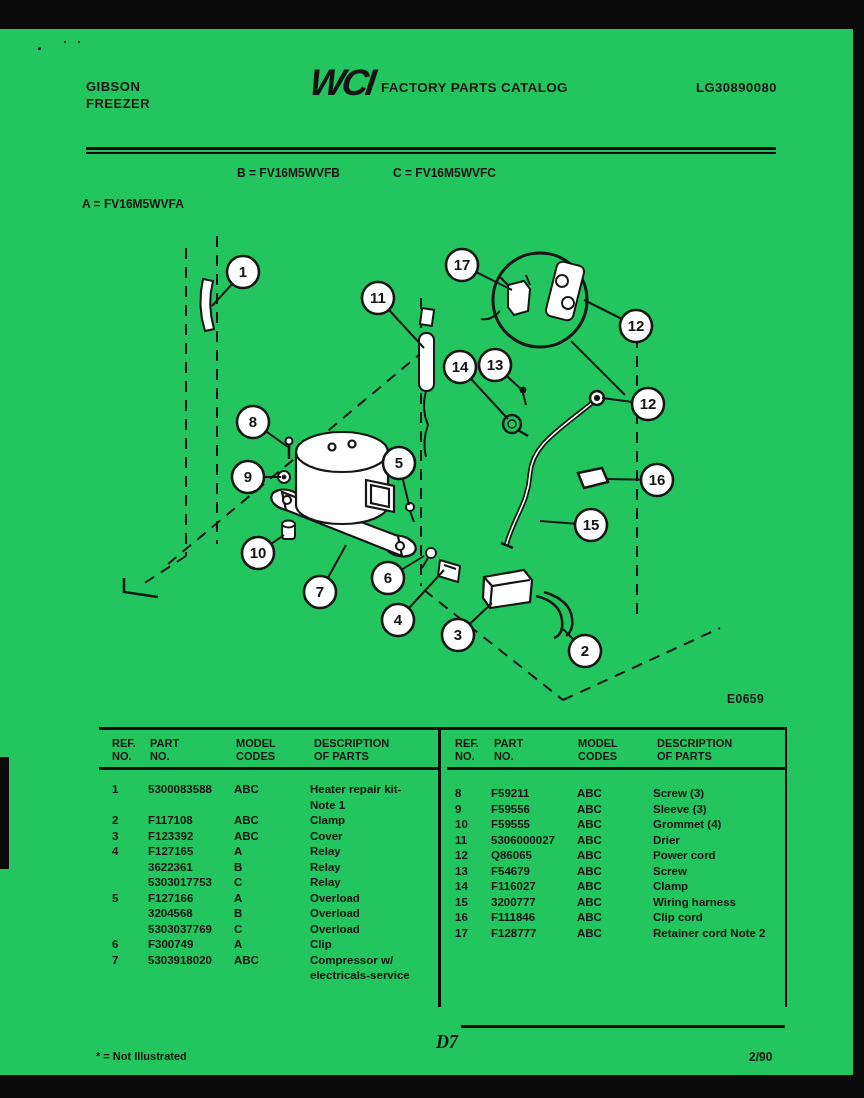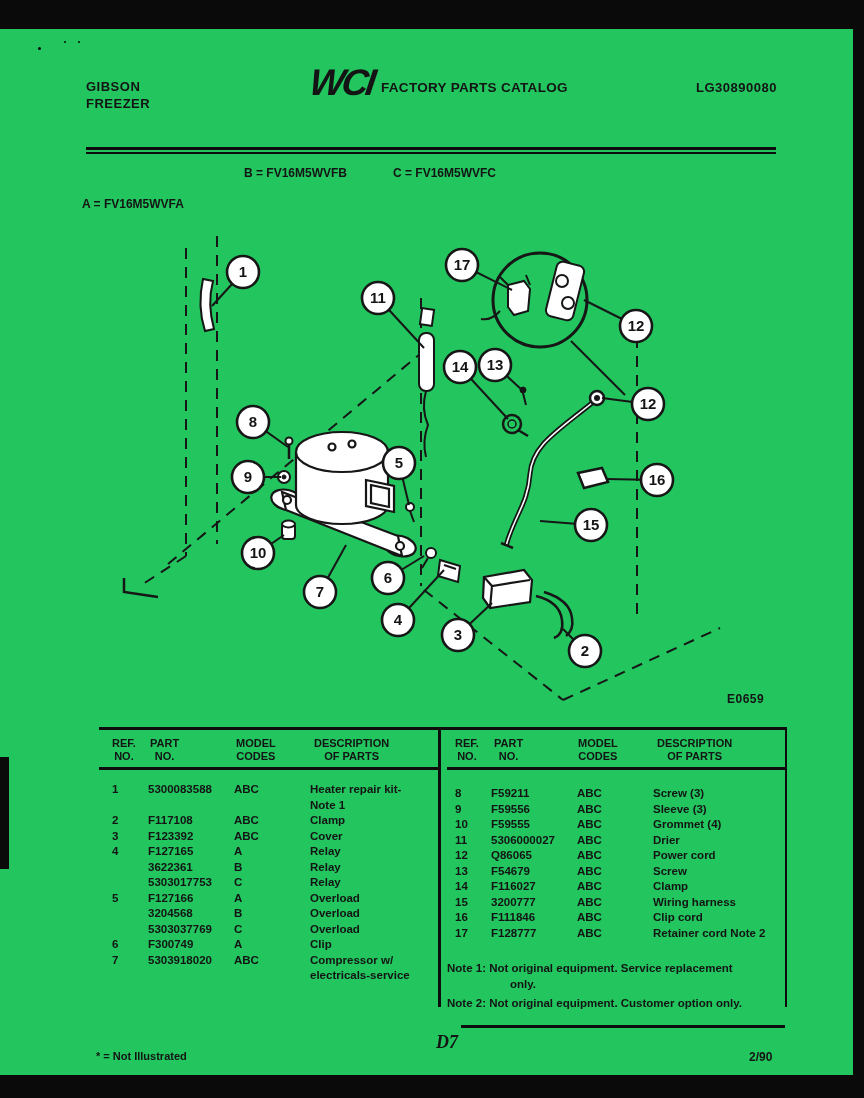--- a/index.html
+++ b/index.html
@@ -14,30 +14,30 @@
   .txt{position:absolute;white-space:pre;font-weight:700;}
   .brand{left:86px;top:78px;font-size:13px;line-height:17px;letter-spacing:.5px;}
   .logo{left:310px;top:62px;font-size:37px;font-style:italic;font-weight:900;
         letter-spacing:-3px;transform:skewX(-8deg);}
   .cat-title{left:381px;top:80px;font-size:13.5px;letter-spacing:.3px;text-align:right;}
   .docnum{left:696px;top:80px;font-size:13px;letter-spacing:.5px;}
   .rule{position:absolute;background:#0d0d0d;}
   .rule.r1{left:86px;top:147px;width:690px;height:3px;}
   .rule.r2{left:86px;top:152px;width:690px;height:2px;}
   .model{top:166px;font-size:12px;}
-  .m-a{left:82px;margin-top:31px;} .m-b{left:244px;} .m-c{left:393px;}
+  .m-a{left:82px;margin-top:31px;} .m-b{left:237px;} .m-c{left:393px;}
   svg.diagram{position:absolute;left:0;top:195px;}
   .figcode{left:727px;top:692px;font-size:12px;letter-spacing:.5px;}
   
   .t-toprule{left:99px;top:727px;width:688px;height:3px;}
   .t-hline-l{left:99px;top:767px;width:339px;height:3px;}
   .t-hline-r{left:447px;top:767px;width:340px;height:3px;}
   .t-vdiv{left:438px;top:727px;width:3px;height:280px;}
   .t-vright{left:785px;top:727px;width:2px;height:280px;}
-  .thead{position:absolute;font-size:11px;font-weight:700;line-height:13px;white-space:pre;text-align:center;}
+  .thead{position:absolute;font-size:11px;font-weight:700;line-height:13px;white-space:pre;}
   .tbody{position:absolute;font-size:11.5px;font-weight:700;}
   .row{display:flex;height:15.5px;align-items:flex-start;}
   .c-ref{width:36px;padding-left:6px;}
   .c-part{width:86px;}
   .c-codes{width:76px;}
   .c-desc{width:150px;white-space:pre;}
   .left-body{left:106px;top:783px;}
   .right-body{left:449px;top:787px;}
   .notes{position:absolute;left:447px;top:960px;font-size:11.5px;font-weight:700;line-height:16px;}
   .note-cont{padding-left:63px;}
@@ -419,24 +419,19 @@
       <div class="c-desc">Clip cord</div>
     </div>
       <div class="row">
       <div class="c-ref">17</div>
       <div class="c-part">F128777</div>
       <div class="c-codes">ABC</div>
       <div class="c-desc">Retainer cord Note 2</div>
     </div>
     </div>
 
-  <div class="notes">
-    <div>Note 1: Not original equipment.  Service replacement</div>
-    <div class="note-cont">only.</div>
-    <div class="note2">Note 2: Not original equipment.  Customer option only.</div>
-  </div>
   <div class="rule noterule"></div>
 
   <div class="txt legend">* = Not Illustrated</div>
   <div class="txt pagecode">D7</div>
   <div class="txt datecode">2/90</div>
 
 </div>
 
 </body></html>

